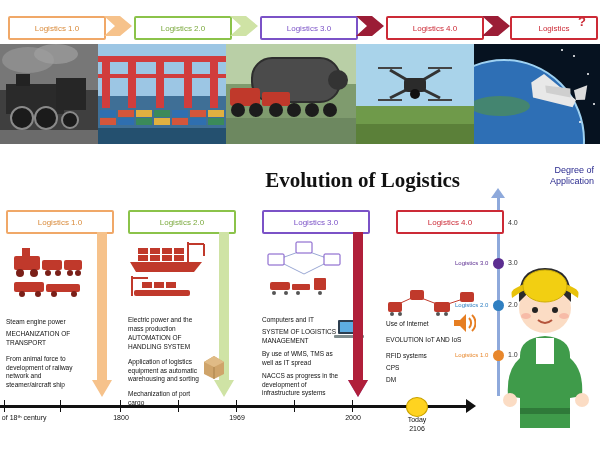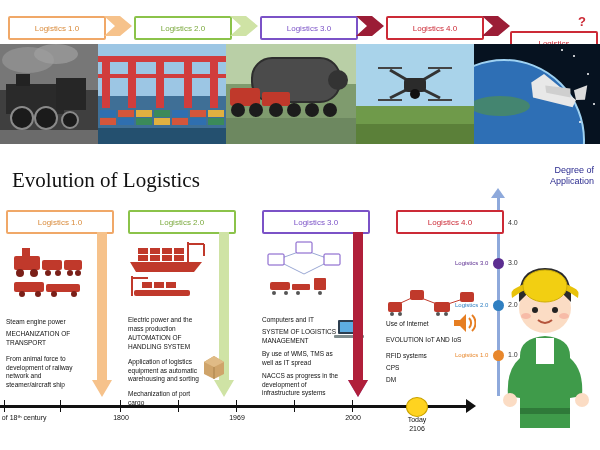--- a/index.html
+++ b/index.html
@@ -8,22 +8,22 @@
   
   .top-labels{position:absolute;left:0;top:4px;width:600px;height:36px;}
   .tl-box{position:absolute;top:12px;height:20px;border-width:2px;border-style:solid;background:#ffffff;
           display:flex;align-items:center;justify-content:center;font-size:8px;color:#555;border-radius:2px;}
   .tl-arrow{position:absolute;top:8px;width:28px;height:28px;}
 
   .photos{position:absolute;left:0;top:44px;width:600px;height:100px;display:flex;}
   .photo{position:relative;height:100px;overflow:hidden;}
 
   
-  .main-title{position:absolute;left:12px;top:168px;width:460px;text-align:left;
-              font-family:"Liberation Serif",serif;font-size:21px;font-weight:normal;color:#111;}
+  .main-title{position:absolute;left:0;top:168px;width:460px;text-align:right;
+              font-family:"Liberation Serif",serif;font-size:21px;font-weight:bold;color:#111;}
 
   
   .deg-label{position:absolute;right:6px;top:165px;width:80px;text-align:right;font-size:9px;color:#2b2b8f;line-height:11px;}
   .deg-axis{position:absolute;left:497px;top:196px;width:3px;height:200px;background:#8ea9db;}
   .deg-arrow{position:absolute;left:491px;top:188px;width:0;height:0;border-left:7px solid transparent;border-right:7px solid transparent;border-bottom:10px solid #8ea9db;}
   .deg-dot{position:absolute;width:11px;height:11px;border-radius:50%;left:493px;}
   .deg-dot-lbl{position:absolute;left:508px;font-size:7px;color:#333;}
   .deg-side{position:absolute;left:455px;font-size:6px;}
 
   
@@ -65,21 +65,21 @@
   <div class="tl-box" style="left:260px;width:94px;border-color:#7b52c7;color:#7b52c7;">Logistics 3.0</div>
   <svg class="tl-arrow" style="left:356px;" viewBox="0 0 28 28">
     <polygon points="0,4 16,4 28,14 16,24 0,24 11,14" fill="#9b1d36"></polygon>
   </svg>
 
   <div class="tl-box" style="left:386px;width:94px;border-color:#cc2a36;color:#cc2a36;">Logistics 4.0</div>
   <svg class="tl-arrow" style="left:482px;" viewBox="0 0 28 28">
     <polygon points="0,4 16,4 28,14 16,24 0,24 11,14" fill="#9b1d36"></polygon>
   </svg>
 
-  <div class="tl-box" style="left:510px;width:84px;border-color:#cc2a36;color:#cc2a36;margin-top:15px;">Logistics</div>
+  <div class="tl-box" style="left:510px;width:84px;border-color:#cc2a36;color:#cc2a36;">Logistics</div>
   <div style="position:absolute;left:578px;top:10px;font-size:13px;color:#cc2a36;font-weight:bold;">?</div>
 </div>
 
 <div class="photos">
 
   <div class="photo" style="width:98px;background:#4a4a4a;">
     <svg width="98" height="100" viewBox="0 0 98 100">
       <rect width="98" height="100" fill="#5c5c5c"></rect>
       <rect y="0" width="98" height="46" fill="#777"></rect>
       <rect y="46" width="98" height="54" fill="#3f3f3f"></rect>

